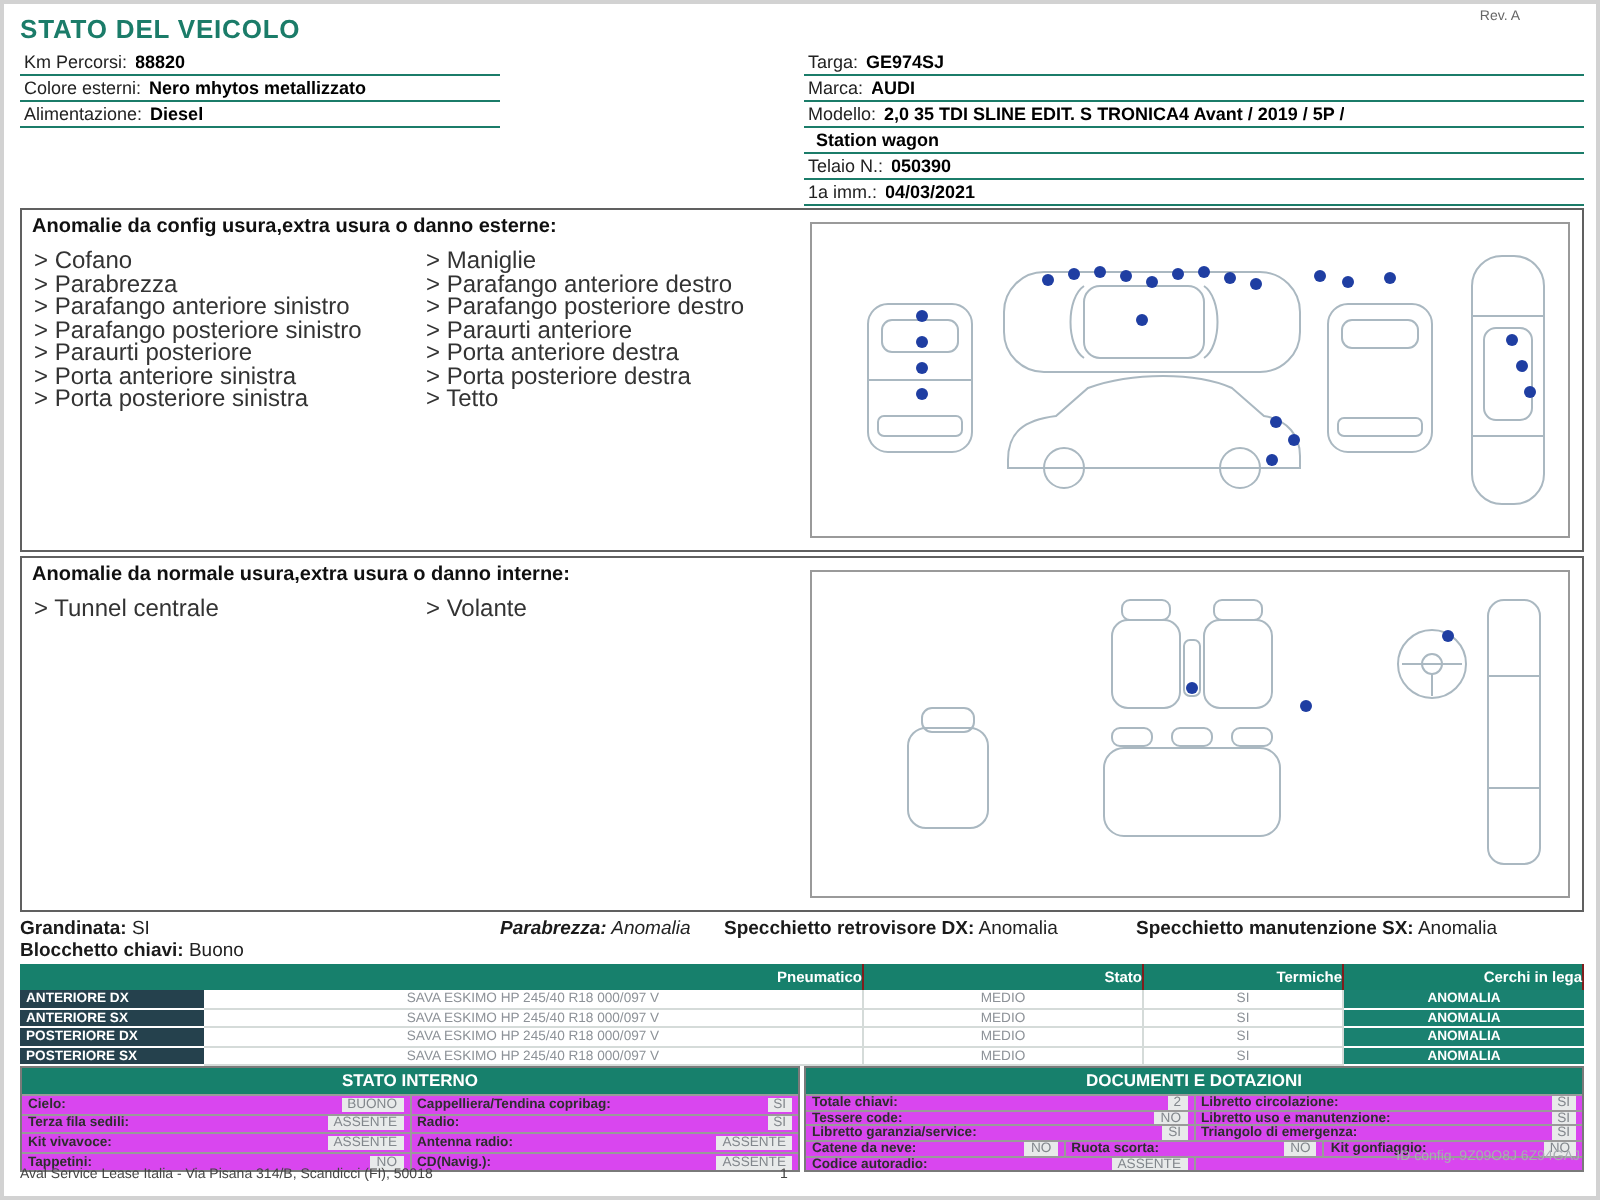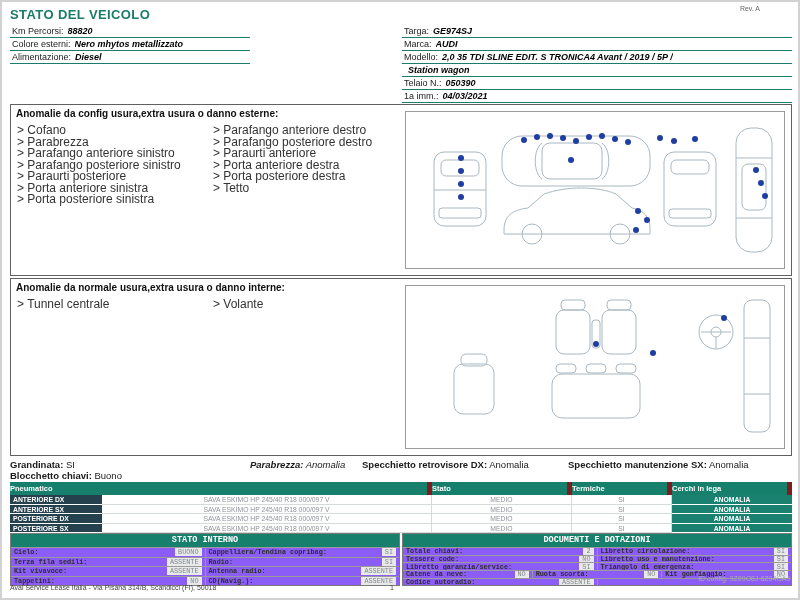--- a/index.html
+++ b/index.html
@@ -10,21 +10,21 @@
 
   .title { position:absolute; left:8px; top:5px; font-size:13px; font-weight:bold;
            color:#1b7c69; letter-spacing:.4px; }
   .rev   { position:absolute; right:38px; top:3px; font-size:7px; color:#666; }
 
   .info-left  { position:absolute; left:8px;  top:23px; width:240px; }
   .info-right { position:absolute; left:400px; top:23px; width:390px; }
   .field { display:flex; gap:4px; border-bottom:1px solid #1b7c69;
            padding:1px 2px 1px 2px; font-size:9px; min-height:12.5px; align-items:center; }
   .flabel { color:#222; white-space:nowrap; }
-  .fvalue { font-weight:bold; color:#000; white-space:nowrap; overflow:hidden;font-style:italic; }
+  .fvalue { font-weight:bold; color:#000; white-space:nowrap; overflow:hidden; }
 
   .box { position:absolute; left:8px; width:782px; border:1px solid #606060; background:#fff; }
   .box-ext { top:102px; height:172px; }
   .box-int { top:276px; height:178px; }
   .box-title { font-size:10px; font-weight:bold; color:#101010; padding:3px 5px 2px; }
   .cols { display:flex; padding:4px 6px; }
   .col  { width:196px; }
   .item { font-size:12px; color:#333; line-height:11.5px; white-space:nowrap; }
   .item::before { content:"> "; }
 
@@ -41,33 +41,33 @@
   .s-parabrezza { left:240px; top:0;font-style:italic; }
   .s-dx { left:352px; top:0; }
   .s-sx { left:558px; top:0; }
   .s-blocchetto { left:0; top:11px; }
   .sl { font-weight:600; }
   .sv { font-weight:400; color:#222; }
 
   .tires { position:absolute; left:8px; top:480px; width:782px;
            display:grid; grid-template-columns:92px 330px 140px 100px 120px; }
   .t-h { background:#17806c; color:#fff; font-size:7.5px; font-weight:bold;
-         text-align:left; padding:2px 0; border-right:5px solid #7f1d1d; }
+         text-align:right; padding:2px 0; border-right:1px solid #7f1d1d; }
   .t-h:last-child { border-right:none; }
   .t-h-pneu { grid-column:1 / 3; }
   .t-pos  { background:#25414d; color:#fff; font-size:6.8px; font-weight:bold;
             padding:1px 3px 0; height:9.5px; border-bottom:1px solid #fff; white-space:nowrap; }
   .t-tire { color:#8d9298; font-size:6.8px; text-align:center; height:9.5px; padding-top:1px;
             border-bottom:1px solid #d5dbd9; border-right:1px solid #d5dbd9; white-space:nowrap; }
   .t-val  { color:#8d9298; font-size:6.8px; text-align:center; height:9.5px; padding-top:1px;
             border-bottom:1px solid #d5dbd9; border-right:1px solid #d5dbd9; }
   .t-anom { background:#1a8170; color:#fff; font-size:6.8px; font-weight:bold; text-align:center;
             height:9.5px; padding-top:1px; border-bottom:1px solid #fff; }
 
-  .bt { position:absolute; top:531px; width:390px; border:1px solid #7a7a7a; background:#8b5cf6;font-family:Liberation Mono, monospace; }
+  .bt { position:absolute; top:531px; width:390px; border:1px solid #7a7a7a; background:#d946ef; }
   .bt-left  { left:8px; }
   .bt-right { left:400px; }
   .bt-h { background:#17806c; color:#fff; text-align:center; font-weight:bold;
           font-size:8.5px; padding:1px 0 2px; }
   .bt-row { display:flex; border-top:1px solid #9a9a9a; }
   .bt-left  .bt-row { height:9.6px; }
   .bt-right .bt-row { height:7.7px; }
   .bt-cell { flex:1; display:flex; justify-content:space-between; align-items:center;
              padding:0 3px; border-right:1px solid #9a9a9a; overflow:hidden; }
   .bt-cell:last-child { border-right:none; }
@@ -136,20 +136,21 @@
       <div class="col">
         <div class="item">Cofano</div>
         <div class="item">Parabrezza</div>
         <div class="item">Parafango anteriore sinistro</div>
         <div class="item">Parafango posteriore sinistro</div>
         <div class="item">Paraurti posteriore</div>
         <div class="item">Porta anteriore sinistra</div>
         <div class="item">Porta posteriore sinistra</div>
       </div>
       <div class="col">
+        <div class="item">Maniglie</div>
         <div class="item">Parafango anteriore destro</div>
         <div class="item">Parafango posteriore destro</div>
         <div class="item">Paraurti anteriore</div>
         <div class="item">Porta anteriore destra</div>
         <div class="item">Porta posteriore destra</div>
         <div class="item">Tetto</div>
       </div>
     </div>
     <div class="diagram diag-ext">
       <svg viewBox="0 0 378 156">

